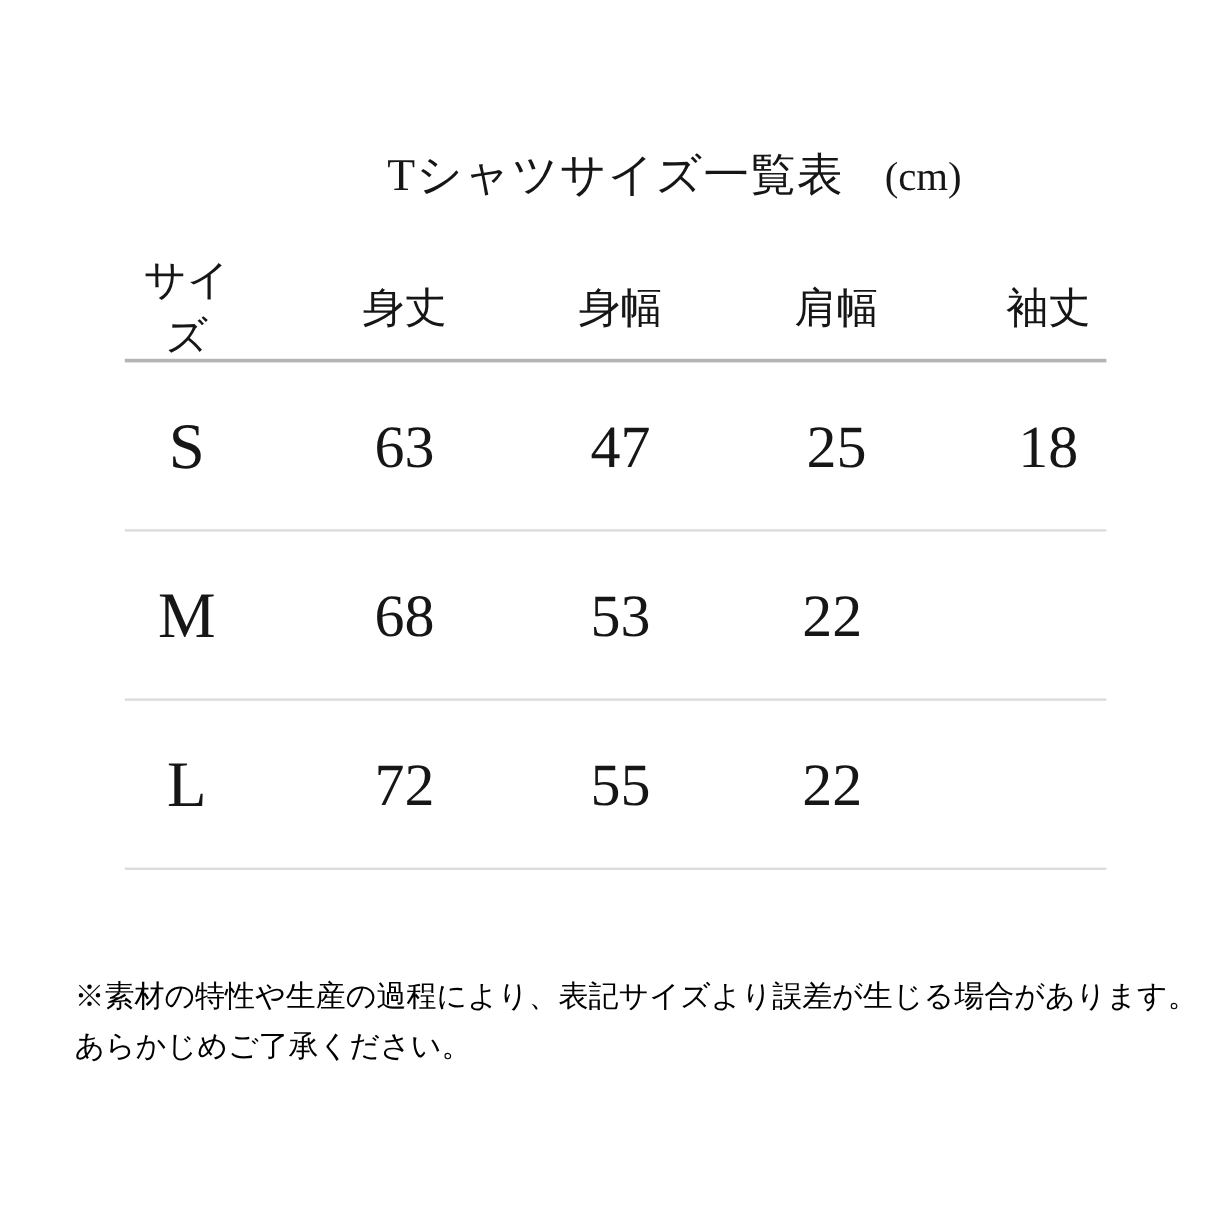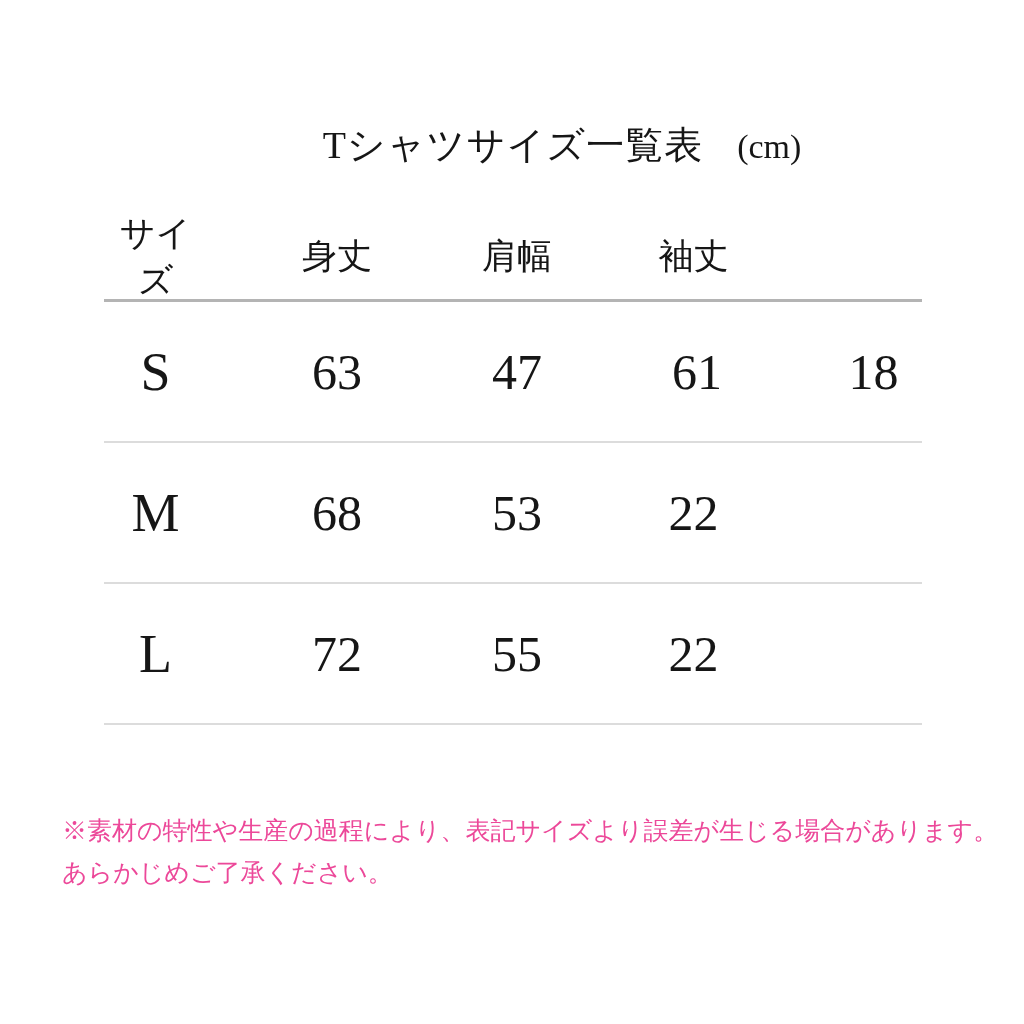--- a/index.html
+++ b/index.html
@@ -47,47 +47,48 @@
   .c5 { width: 16.5%; padding-left: 38px; text-align: center; } 
   .th   { font-size: 35px; }
   .size-label { font-size: 54px; }
   .num  { font-size: 50px; }
 
   
   .notes {
     position: absolute;
     top: 810px; left: 62px; width: 940px;
     font-size: 25px; line-height: 42px;
-    color: #ec4899;
+    color: #000000;
   }
 </style>
 </head>
 <body>
 
 <div class="page">
 
   <div class="title-row">
     <span class="title-main">Tシャツサイズ一覧表</span>
     <span class="title-unit">(cm)</span>
   </div>
 
   <div class="size-table">
 
     <div class="trow head">
       <div class="cell c1 th">サイズ</div>
       <div class="cell c2 th">身丈</div>
+      <div class="cell c3 th">身幅</div>
       <div class="cell c4 th">肩幅</div>
       <div class="cell c5 th">袖丈</div>
     </div>
 
     <div class="trow data">
       <div class="cell c1 size-label">S</div>
       <div class="cell c2 num">63</div>
       <div class="cell c3 num">47</div>
-      <div class="cell c4 num">61</div>
+      <div class="cell c4 num">25</div>
       <div class="cell c5 num">18</div>
     </div>
 
     <div class="trow data">
       <div class="cell c1 size-label">M</div>
       <div class="cell c2 num">68</div>
       <div class="cell c4 num">53</div>
       <div class="cell c5 num">22</div>
     </div>
 

